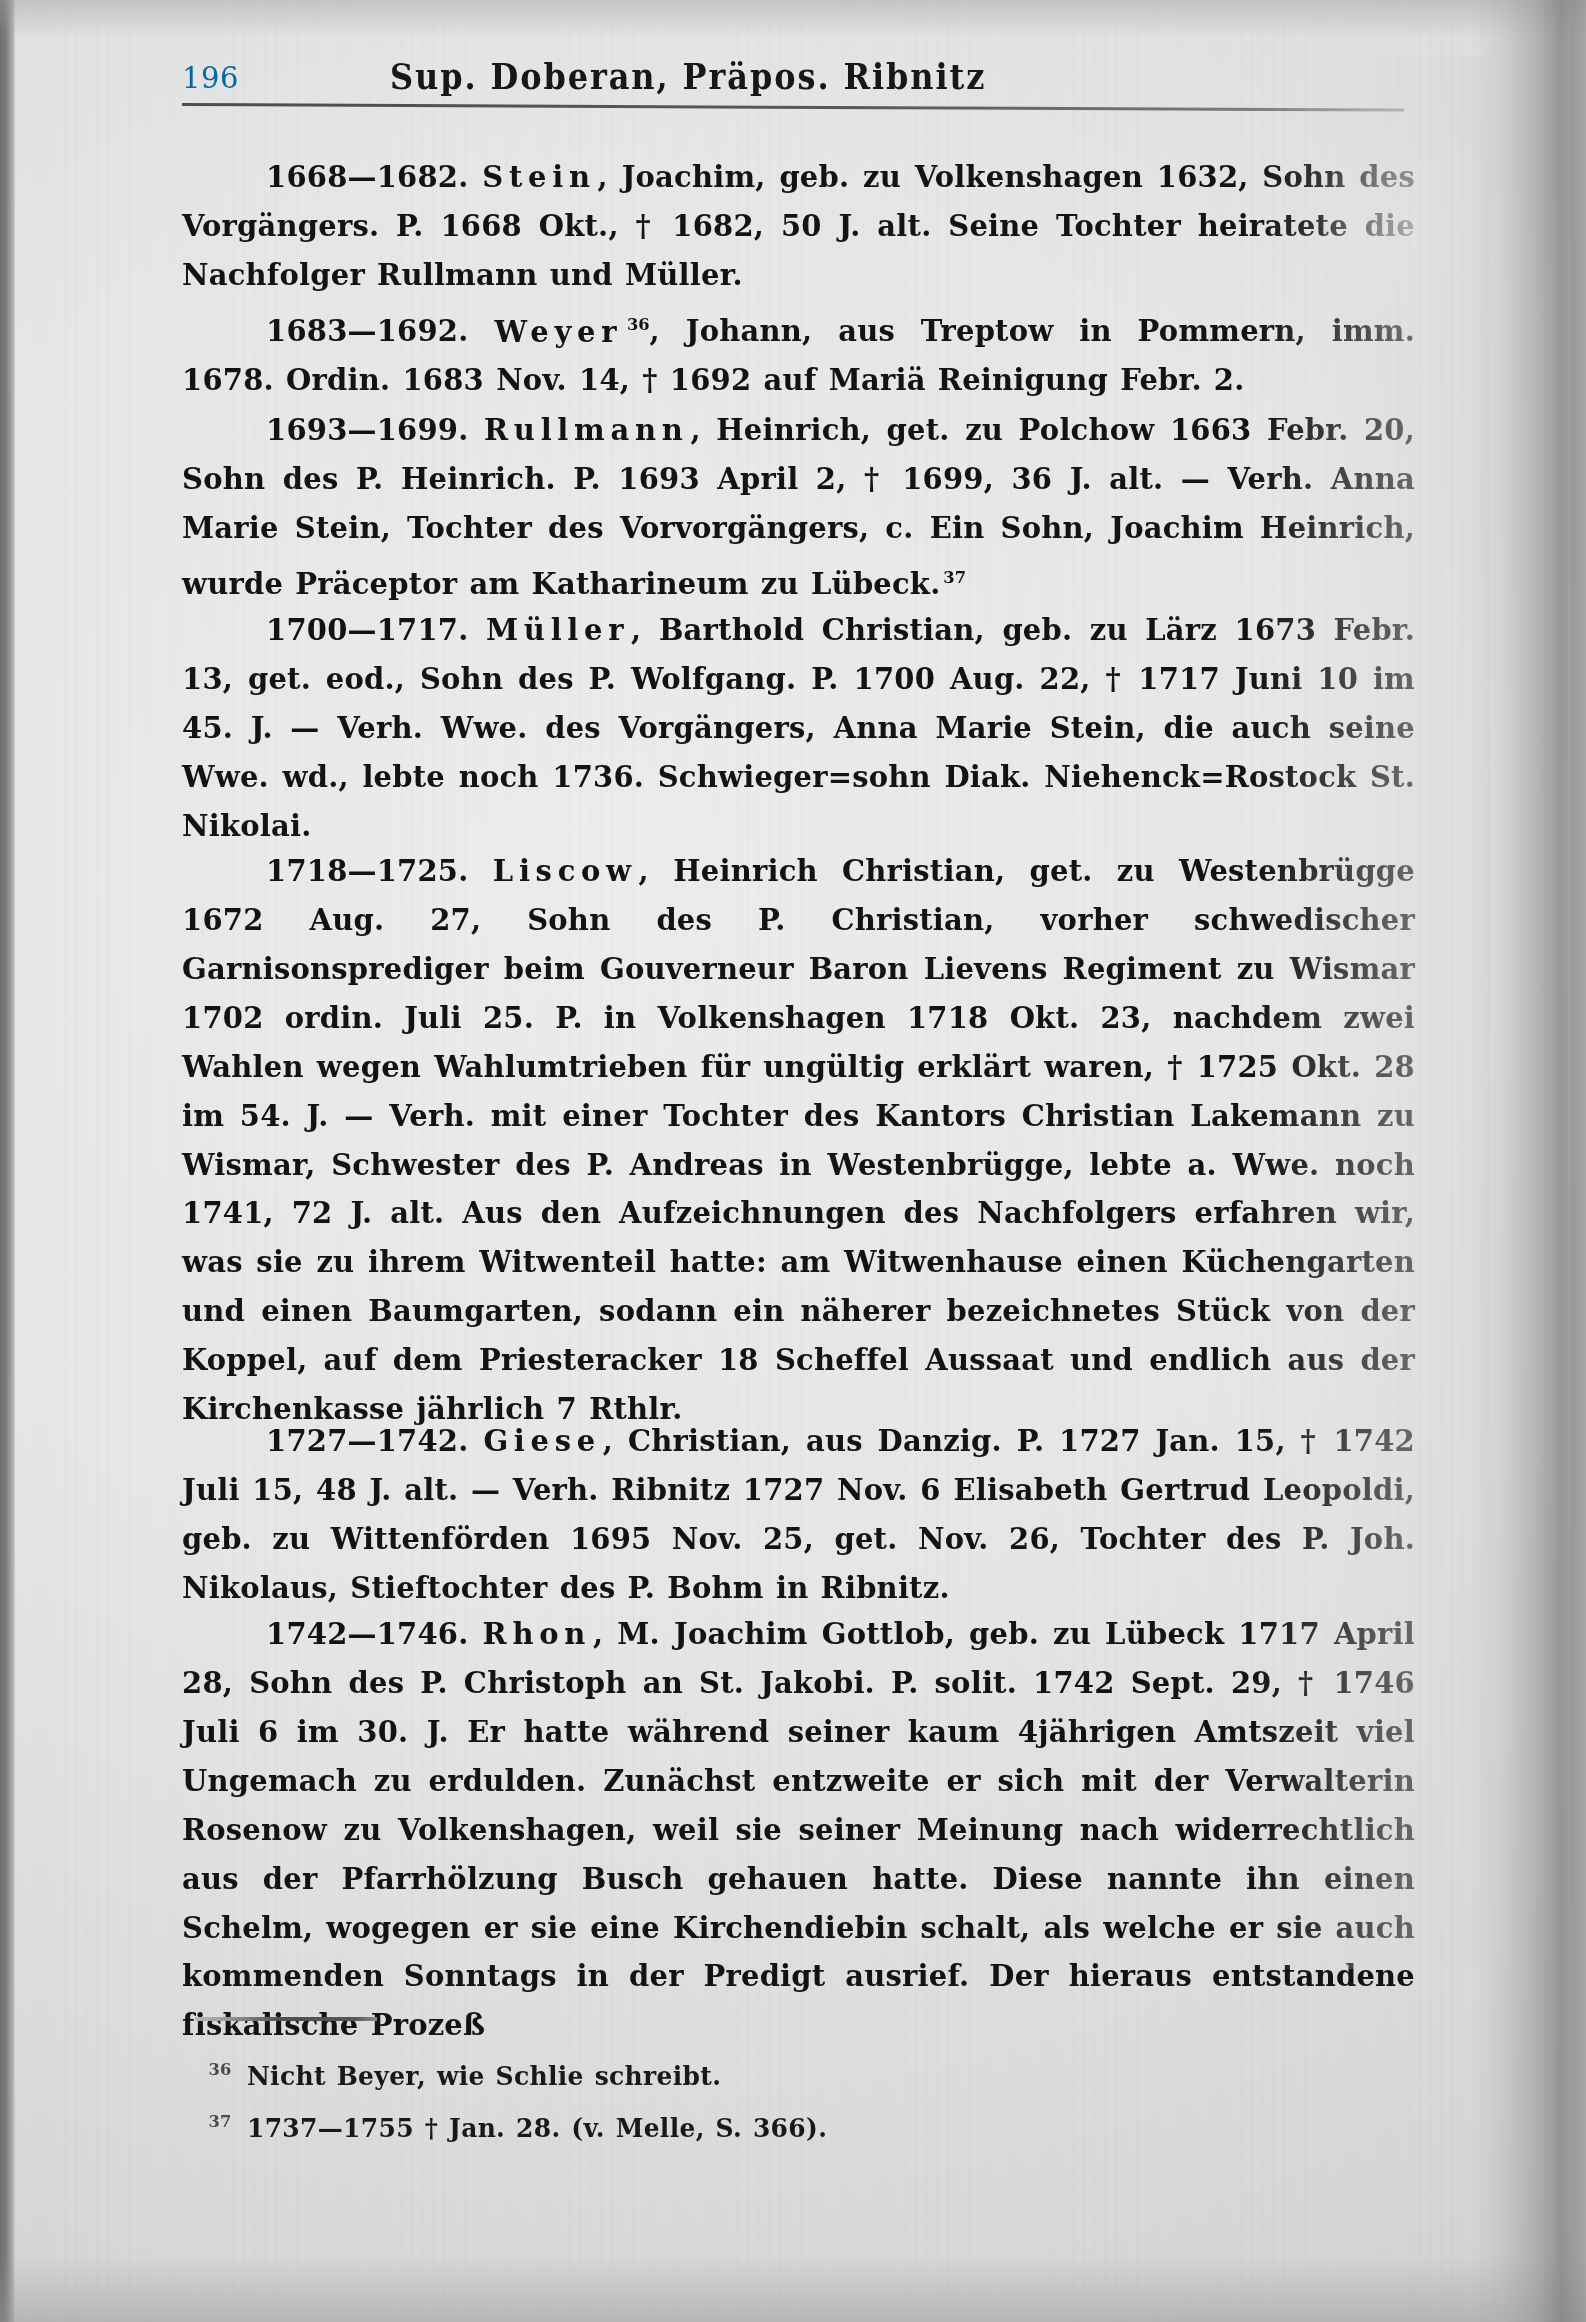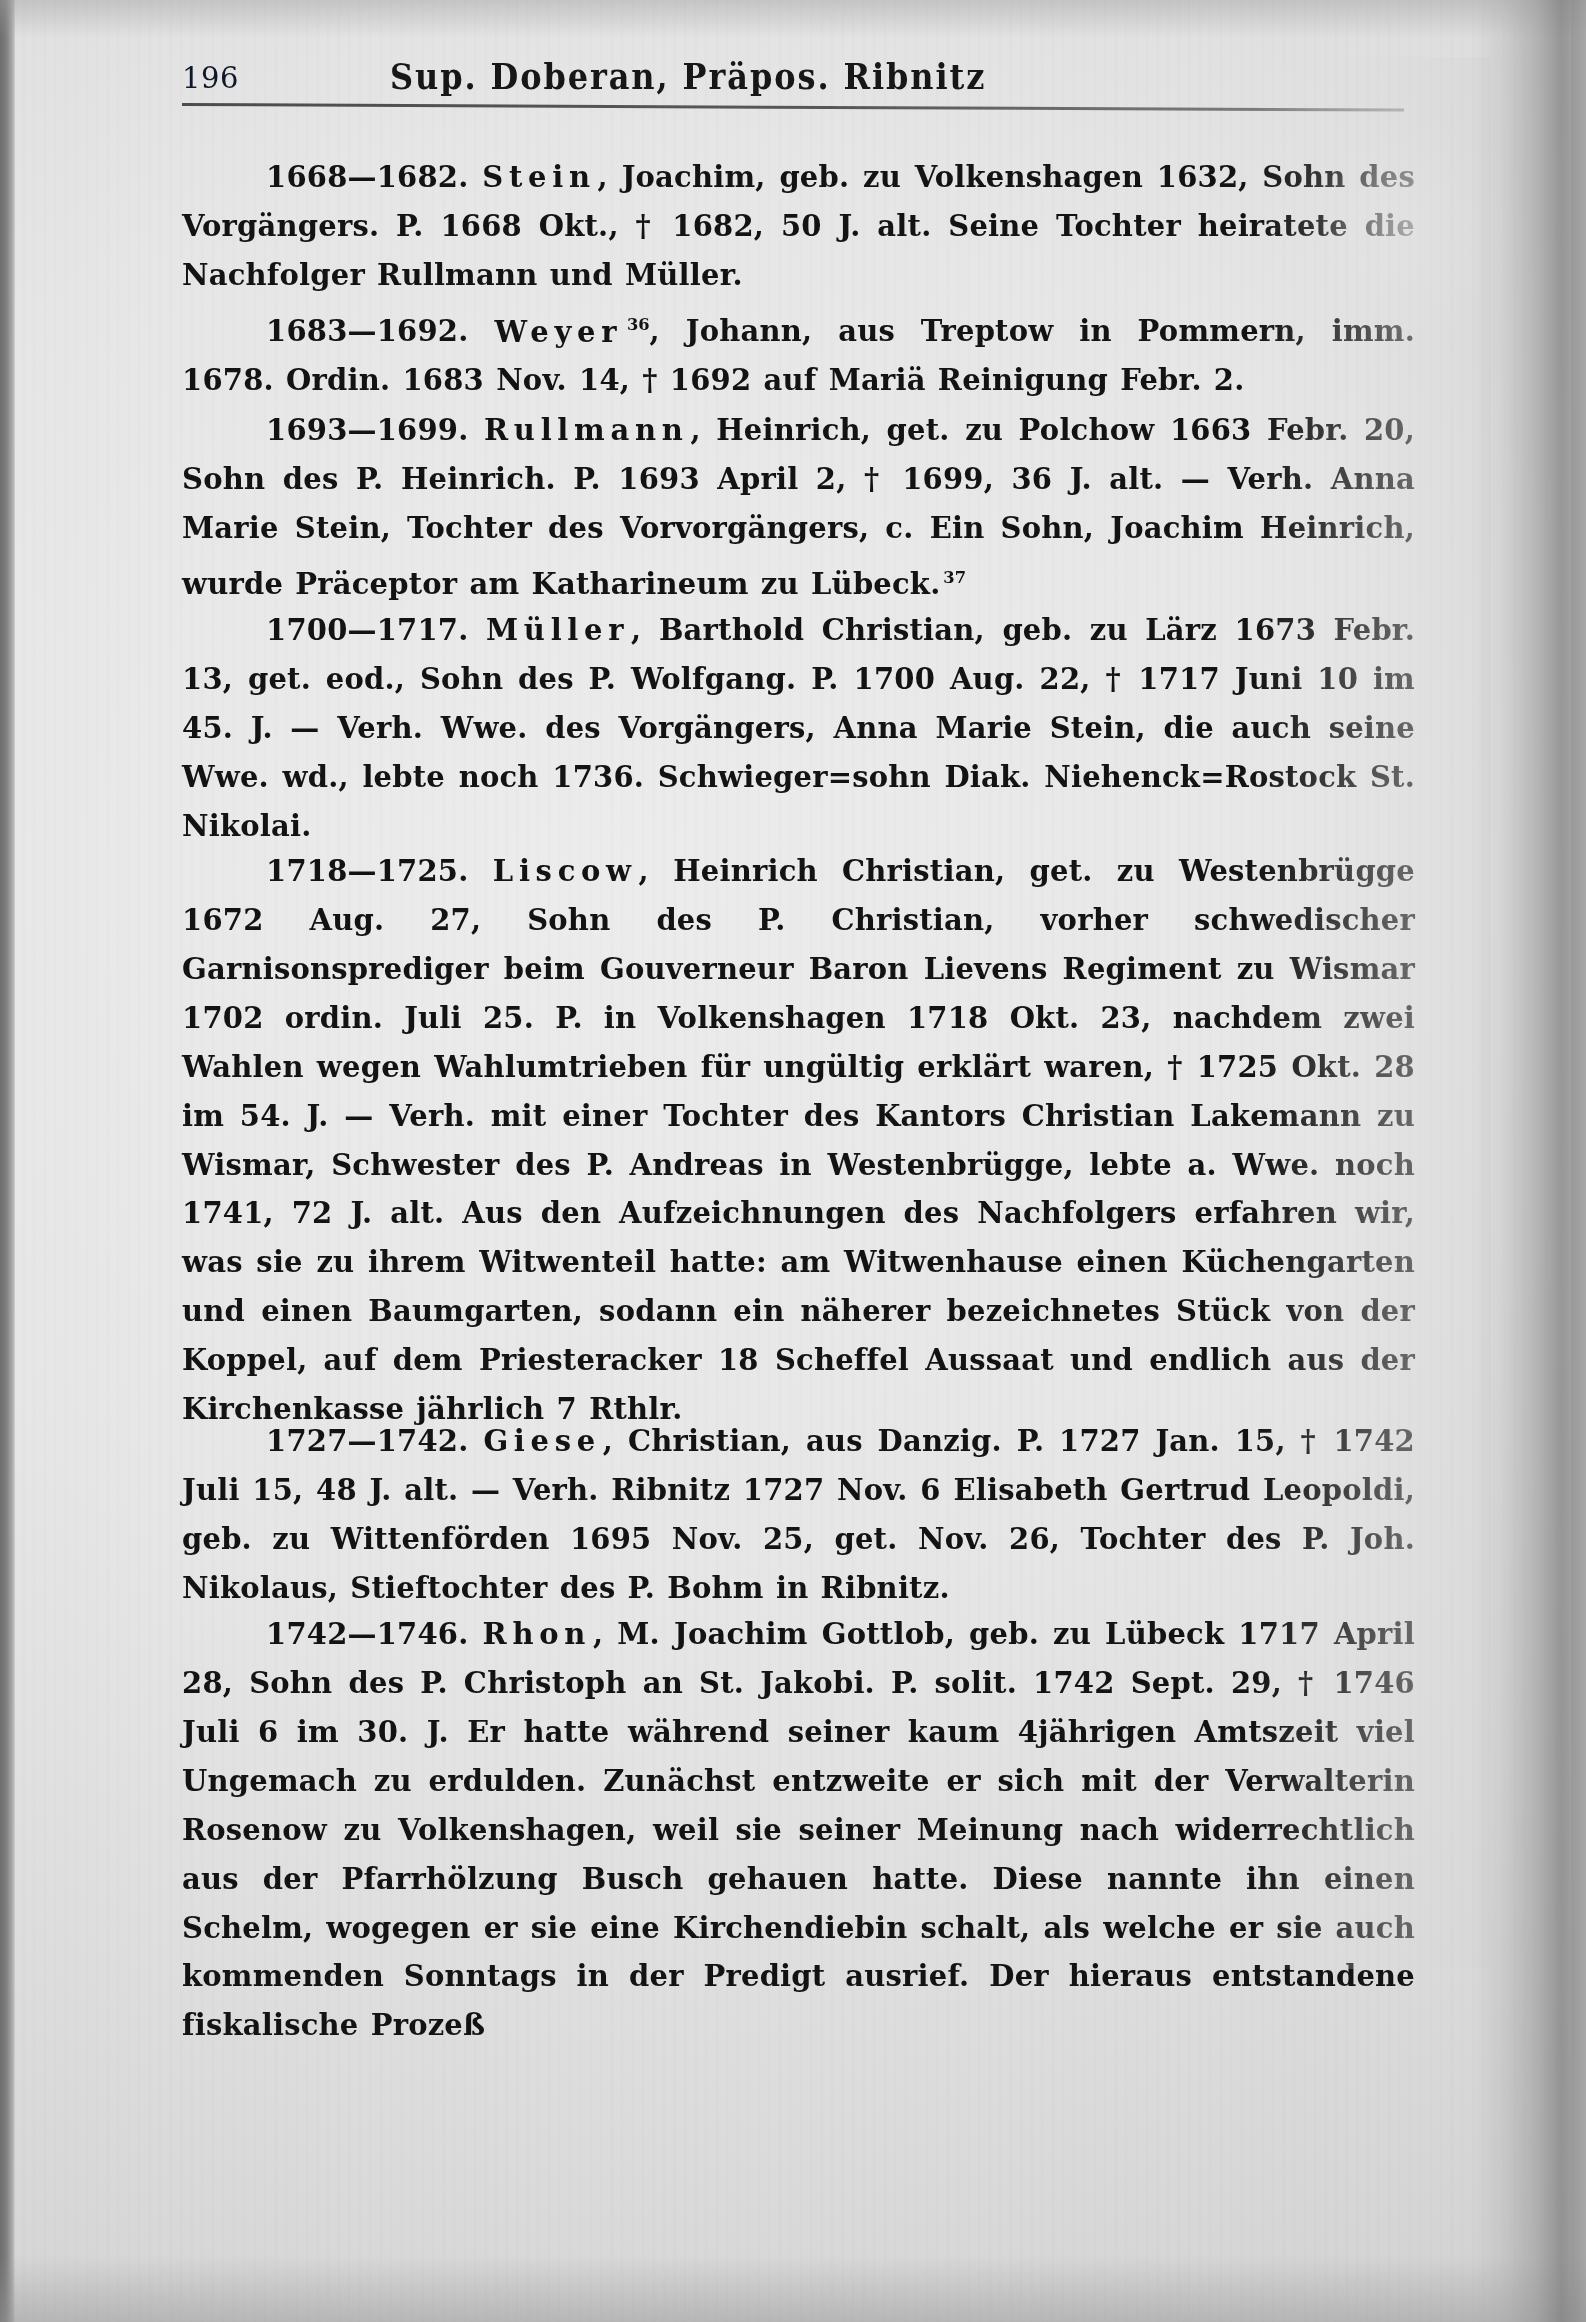--- a/index.html
+++ b/index.html
@@ -92,21 +92,21 @@
   
   .runhead {
     position: relative;
     height: 54px;
   }
   .folio {
     position: absolute;
     left: 0; top: 5.7px;
     font-size: 29px;
     letter-spacing: 0.5px;
-    color: #0f172a;
+    color: #0369a1;
     font-family: "DejaVu Serif", "Liberation Serif", serif;
   }
   .runtitle {
     position: absolute;
     left: 208px; top: 0px;
     font-size: 32px;
     color: #171717;
     letter-spacing: 1.9px;
     font-family: "DejaVu Serif", "Liberation Serif", serif;
     font-weight: 700;
@@ -237,20 +237,25 @@
 
       <p class="para"><span>1718—1725.</span> <span class="lemma">Liscow</span><span>, Heinrich Christian, get. zu Westenbrügge 1672 Aug. 27, Sohn des P. Christian, vorher schwedischer Garnisonsprediger beim Gouverneur Baron Lievens Regiment zu Wismar 1702 ordin. Juli 25. P. in Volkenshagen 1718 Okt. 23, nachdem zwei Wahlen wegen Wahlumtrieben für ungültig erklärt waren, † 1725 Okt. 28 im 54. J. — Verh. mit einer Tochter des Kantors Christian Lakemann zu Wismar, Schwester des P. Andreas in Westenbrügge, lebte a. Wwe. noch 1741, 72 J. alt. Aus den Aufzeichnungen des Nachfolgers erfahren wir, was sie zu ihrem Witwenteil hatte: am Witwenhause einen Küchengarten und einen Baumgarten, sodann ein näherer bezeichnetes Stück von der Koppel, auf dem Priesteracker 18 Scheffel Aussaat und endlich aus der Kirchenkasse jährlich 7 Rthlr.</span></p>
 
       <p class="para"><span>1727—1742.</span> <span class="lemma">Giese</span><span>, Christian, aus Danzig. P. 1727 Jan. 15, † 1742 Juli 15, 48 J. alt. — Verh. Ribnitz 1727 Nov. 6 Elisabeth Gertrud Leopoldi, geb. zu Wittenförden 1695 Nov. 25, get. Nov. 26, Tochter des P. Joh. Nikolaus, Stieftochter des P. Bohm in Ribnitz.</span></p>
 
       <p class="para"><span>1742—1746.</span> <span class="lemma">Rhon</span><span>, M. Joachim Gottlob, geb. zu Lübeck 1717 April 28, Sohn des P. Christoph an St. Jakobi. P. solit. 1742 Sept. 29, † 1746 Juli 6 im 30. J. Er hatte während seiner kaum 4jährigen Amtszeit viel Ungemach zu erdulden. Zunächst entzweite er sich mit der Verwalterin Rosenow zu Volkenshagen, weil sie seiner Meinung nach widerrechtlich aus der Pfarrhölzung Busch gehauen hatte. Diese nannte ihn einen Schelm, wogegen er sie eine Kirchendiebin schalt, als welche er sie auch kommenden Sonntags in der Predigt ausrief. Der hieraus entstandene fiskalische Prozeß</span></p>
 
     </div>
   </div>
 
+  <div id="footnotes">
+    <div class="fnrule"></div>
+    <div class="fnline"><span class="fnnum">36</span><span>Nicht Beyer, wie Schlie schreibt.</span></div>
+    <div class="fnline"><span class="fnnum">37</span><span>1737—1755 † Jan. 28. (v. Melle, S. 366).</span></div>
+  </div>
 
   <div id="blotch"></div>
   <div id="fade"></div>
   <div id="grain"></div>
   <div id="top-edge"></div>
   <div id="bottom-edge"></div>
   <div id="right-edge"></div>
 
 </div>
 

